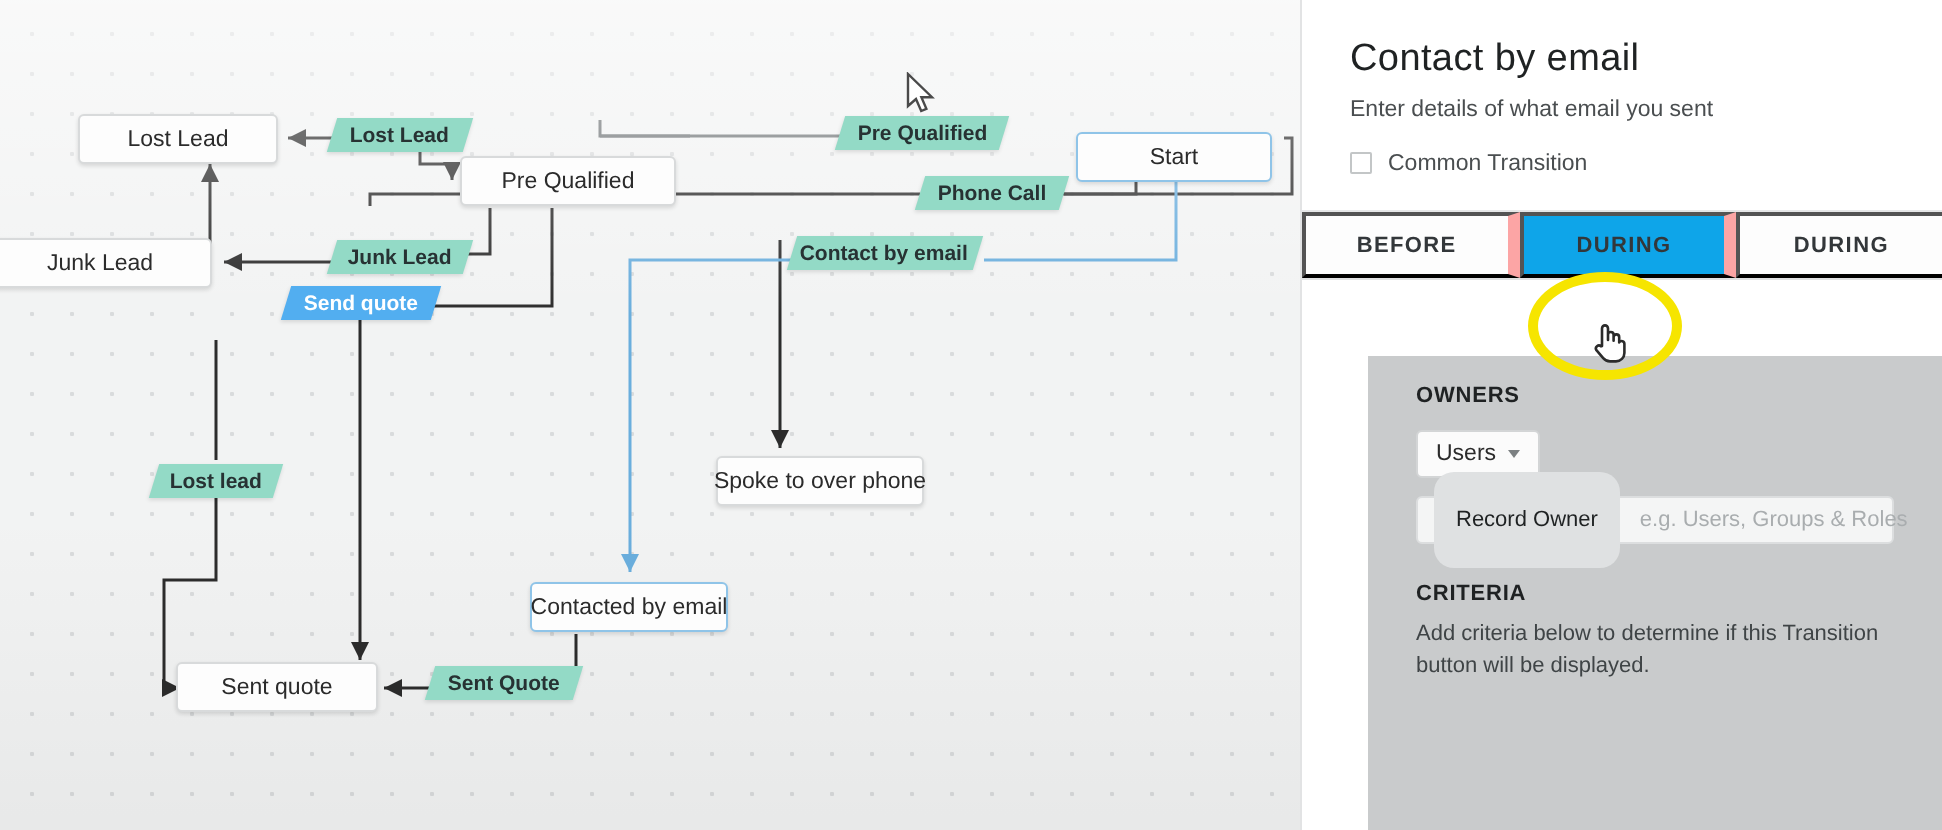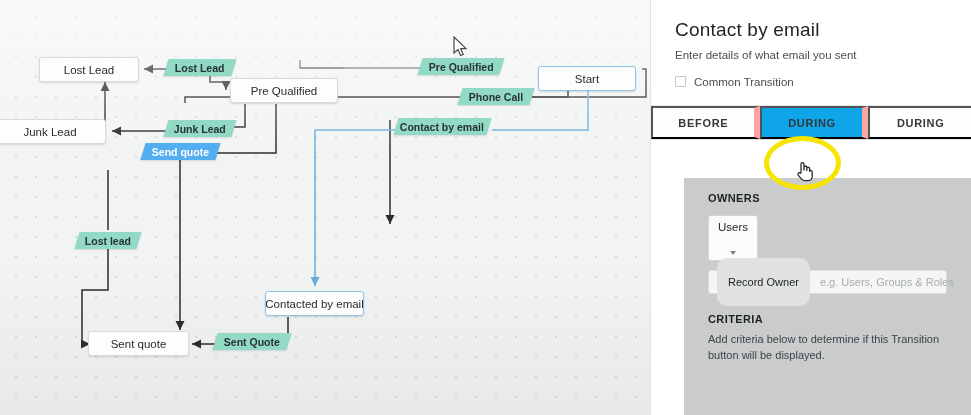--- a/index.html
+++ b/index.html
@@ -111,23 +111,23 @@
   .subtab.active { background: #0ea5e9; }
 
   #section-area { background: #c9cbcc; position: absolute; left:0; right:0; top:178px; bottom:0;margin-left:33px; }
   #section-inner { padding: 14px 24px 0 24px; }
 
   .sec-head { font-size: 11px; font-weight: bold; color: #1f2223; letter-spacing: .4px; }
   .sec-desc { font-size: 11px; color: #3f4446; line-height: 1.45; margin-top: 7px; }
 
   #owner-select {
     margin-top: 11px;
-    display: inline-flex; align-items: center; gap: 18px;
+    display: inline-flex; align-items: center; gap: 6px;
     background: #fbfbfb; border: 1px solid #d3d5d6; border-radius: 3px;
-    padding: 5px 9px; font-size: 11.5px; color: #2b2b2b; cursor: pointer; flex-direction: column;
+    padding: 5px 9px; font-size: 11.5px; color: #2b2b2b; cursor: pointer;
   }
   .caret { width:0;height:0;border-left:3.5px solid transparent;border-right:3.5px solid transparent;border-top:4px solid #7c8082; }
 
   #owner-input {
     margin-top: 9px;
     display: flex; align-items: center; gap: 10px;
     background: #f4f5f5; border: 1px solid #dcdedf; border-radius: 3px;
     padding: 5px 8px; height: 24px;
   }
   #owner-chip {
@@ -208,20 +208,23 @@
     </div>
     <div class="node" style="left:230px;top:78px;width:108px;height:25px;">
       <span>Pre Qualified</span>
     </div>
     <div class="node" style="left:-6px;top:119px;width:112px;height:25px;">
       <span>Junk Lead</span>
     </div>
     <div class="node sel" style="left:538px;top:66px;width:98px;height:25px;">
       <span>Start</span>
     </div>
+    <div class="node" style="left:358px;top:228px;width:104px;height:25px;">
+      <span>Spoke to over phone</span>
+    </div>
     <div class="node sel" style="left:265px;top:291px;width:99px;height:25px;">
       <span>Contacted by email</span>
     </div>
     <div class="node" style="left:88px;top:331px;width:101px;height:25px;">
       <span>Sent quote</span>
     </div>
 
     <div class="plabel" style="left:166px;top:59px;width:68px;">
       <span>Lost Lead</span>
     </div>

